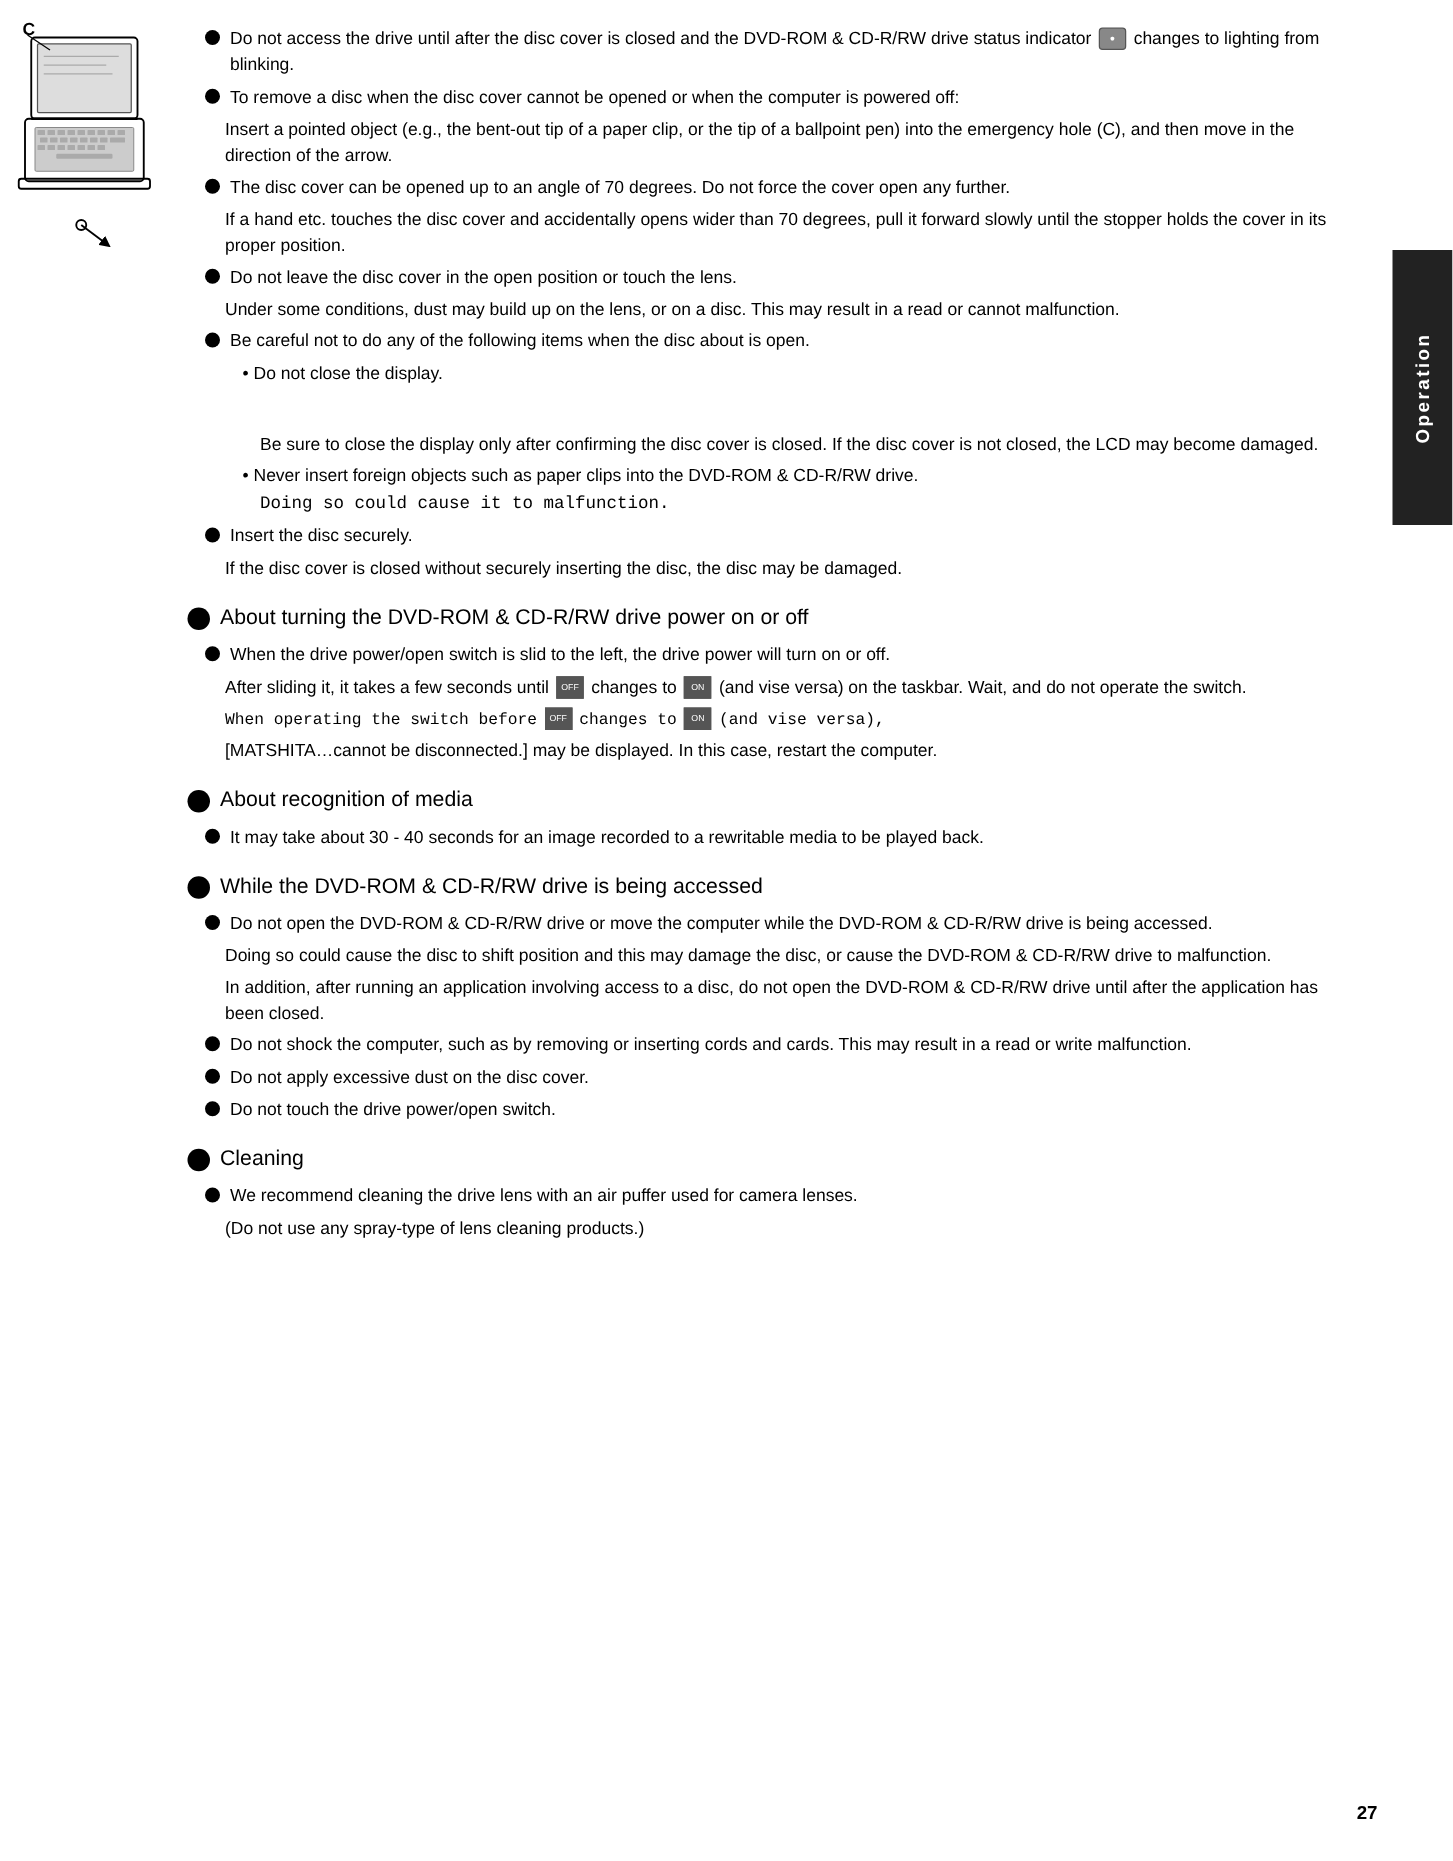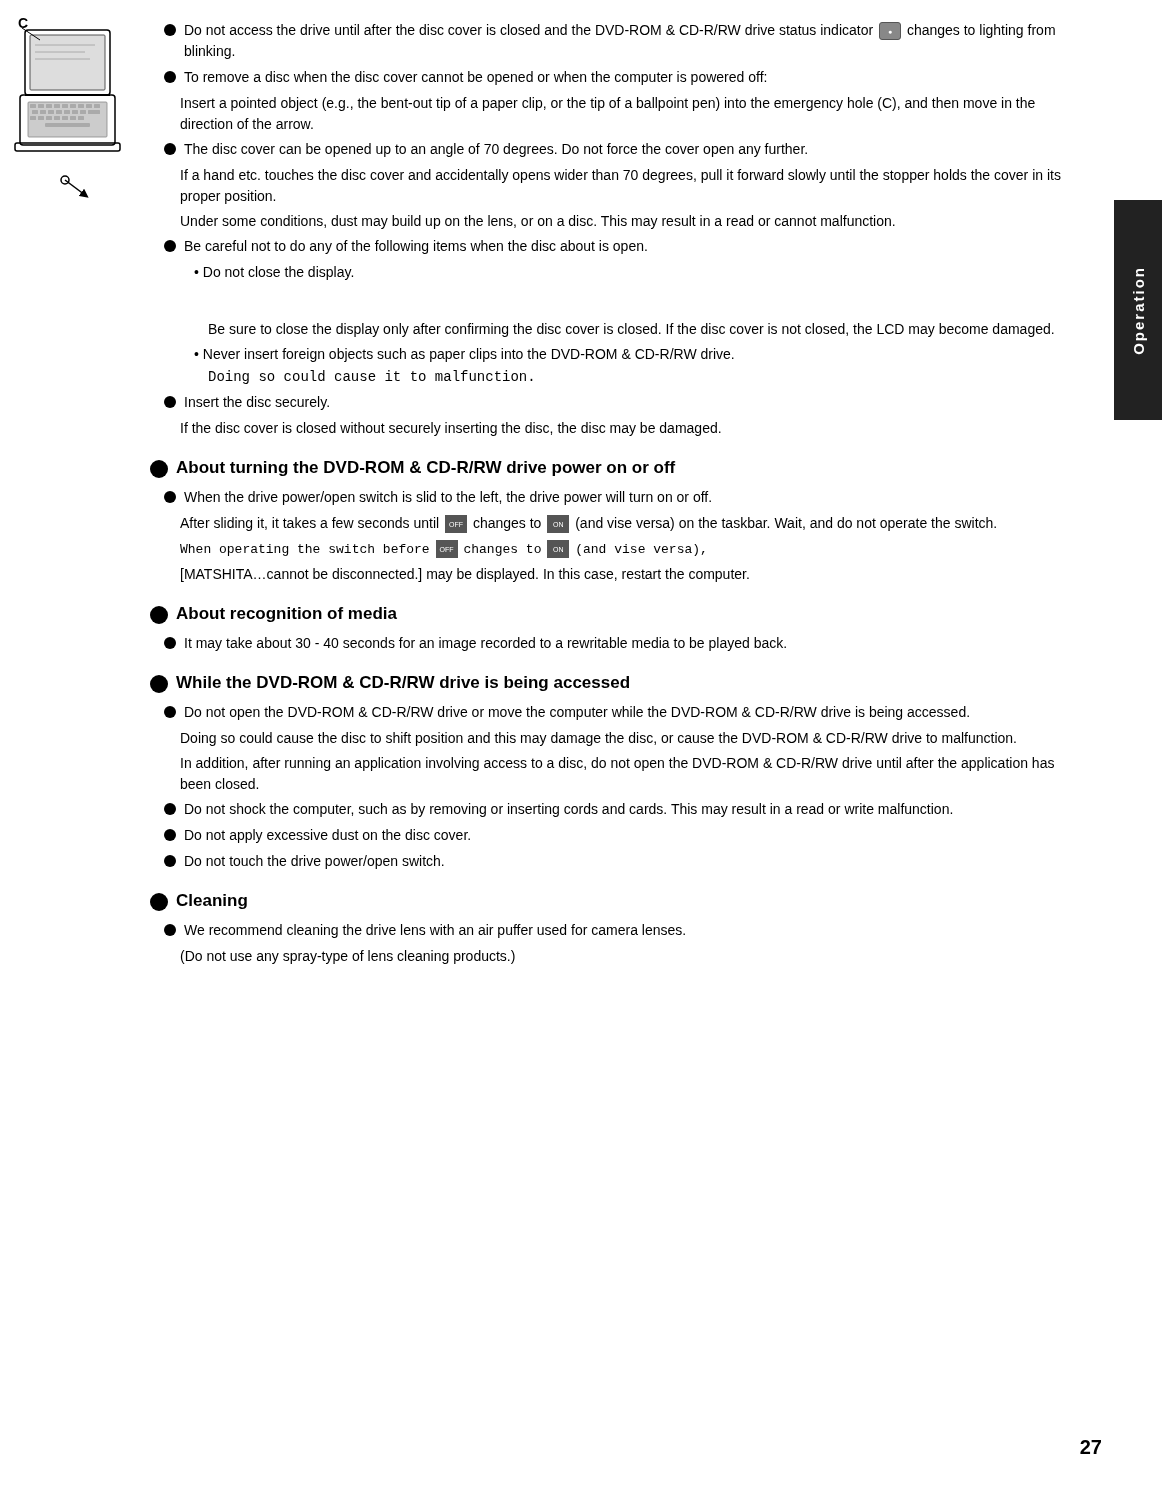--- a/index.html
+++ b/index.html
@@ -42,21 +42,21 @@
       font-weight: bold;
       writing-mode: vertical-rl;
       transform: rotate(180deg);
       letter-spacing: 2px;
     }
     
     .page-number {
       position: absolute;
       bottom: 30px;
       right: 60px;
-      font-size: 20px;
+      font-size: 15px;
       font-weight: bold;
     }
     
     .laptop-image {
       position: absolute;
       left: 10px;
       top: 10px;
       width: 115px;
       height: 220px;
     }
@@ -80,21 +80,21 @@
       width: 18px;
       height: 18px;
       background: #000;
       border-radius: 50%;
       min-width: 18px;
       margin-right: 8px;
       margin-top: 3px;
     }
     .section-title {
       font-size: 17px;
-      font-weight: bold;
+      font-weight: normal;
       line-height: 1.3;
     }
     .medium-bullet {
       width: 12px;
       height: 12px;
       background: #000;
       border-radius: 50%;
       min-width: 12px;
       margin-right: 8px;
       margin-top: 4px;
@@ -229,20 +229,26 @@
       <div class="bullet-row">
         <div class="medium-bullet"></div>
         <div class="bullet-row-text">
           The disc cover can be opened up to an angle of 70 degrees. Do not force the cover open any further.
         </div>
       </div>
       <div class="indent-text">
         If a hand etc. touches the disc cover and accidentally opens wider than 70 degrees, pull it forward slowly until the stopper holds the cover in its proper position.
       </div>
 
+      <div class="bullet-row">
+        <div class="medium-bullet"></div>
+        <div class="bullet-row-text">
+          Do not leave the disc cover in the open position or touch the lens.
+        </div>
+      </div>
       <div class="indent-text">
         Under some conditions, dust may build up on the lens, or on a disc. This may result in a read or cannot malfunction.
       </div>
 
       <div class="bullet-row">
         <div class="medium-bullet"></div>
         <div class="bullet-row-text">
           Be careful not to do any of the following items when the disc about is open.
         </div>
       </div>

